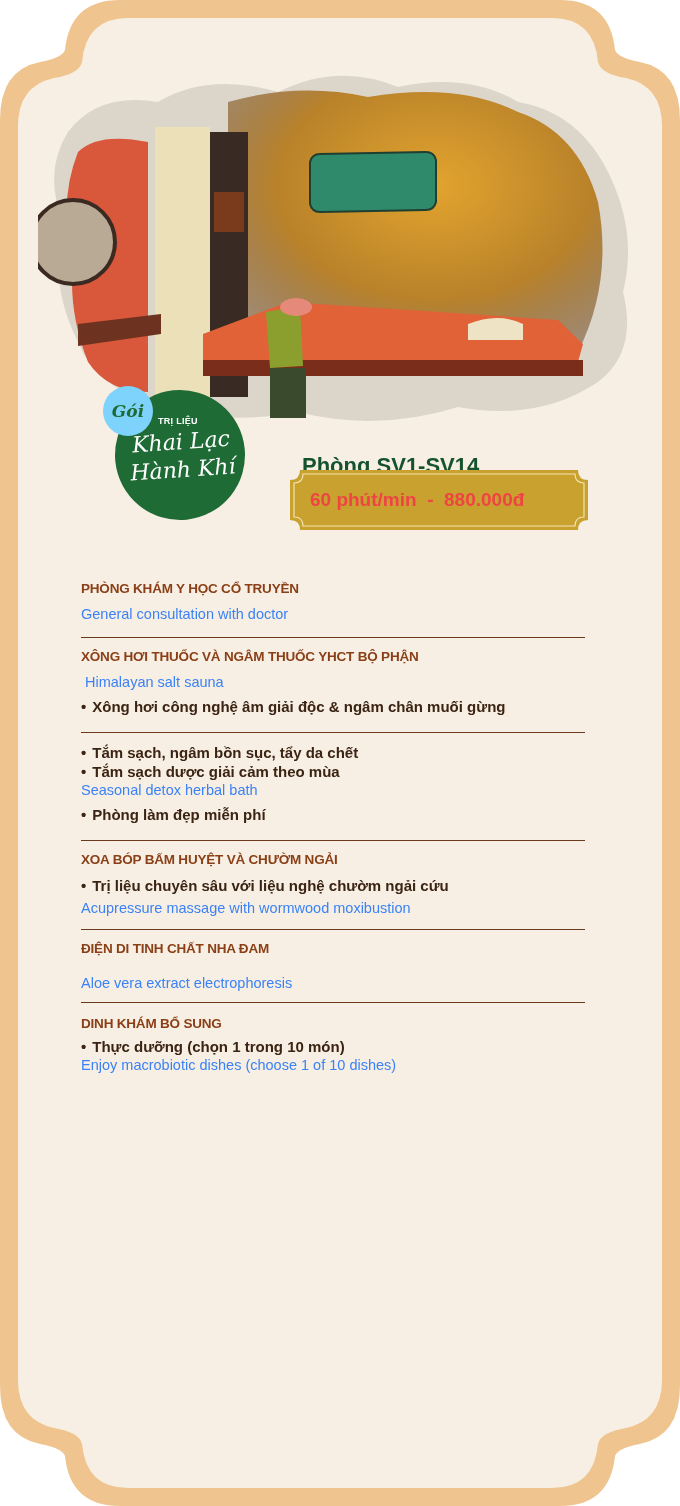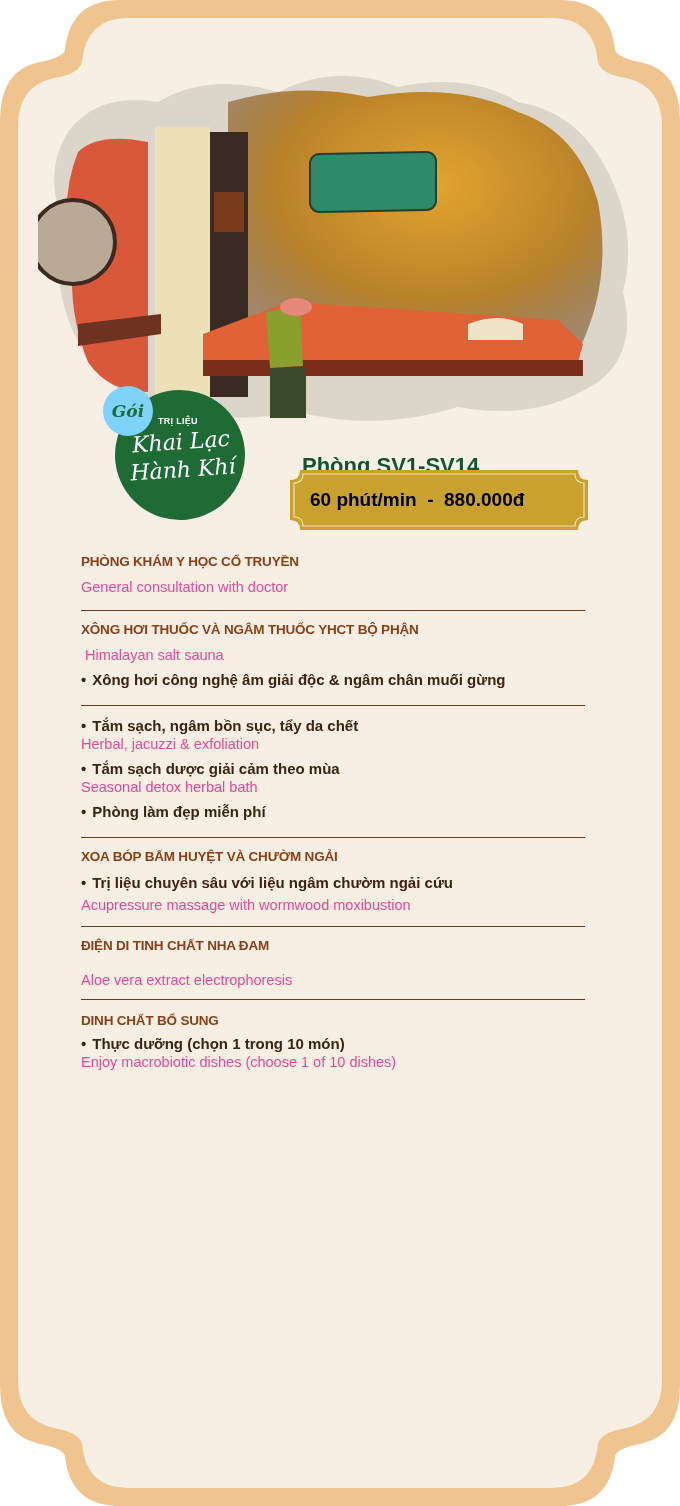--- a/index.html
+++ b/index.html
@@ -35,37 +35,37 @@
       position: absolute; left: 302px; top: 436px;
       font-family: "Liberation Sans", sans-serif; font-weight: bold; font-size: 22px; color: #14532d; margin-top: 17px;
     }
 
     .price-badge {
       position: absolute; left: 290px; top: 470px; width: 298px; height: 60px;
     }
     .price-badge svg { position: absolute; left: 0; top: 0; }
     .price-text {
       position: absolute; left: 20px; top: 0; height: 60px; line-height: 60px;
-      font-family: "Liberation Sans", sans-serif; font-weight: bold; font-size: 19px; color: #000000;
+      font-family: "Liberation Sans", sans-serif; font-weight: bold; font-size: 19px; color: #ef4444;
       white-space: pre;
     }
 
-    .content { position: absolute; left: 81px; top: 553px; width: 504px; }
+    .content { position: absolute; left: 81px; top: 580px; width: 504px; }
     .section { position: relative; }
     .section-title {
       font-family: "Liberation Sans", sans-serif; font-weight: bold; font-size: 13.5px;
       color: #8a3f17; letter-spacing: -0.2px; margin: 0 0 7px 0; line-height: 18px;
     }
     .item-vi {
       font-family: "Liberation Sans", sans-serif; font-weight: bold; font-size: 15px;
       color: #3b2414; line-height: 19px;
     }
     .item-vi .bullet { margin-right: 6px; }
     .item-en {
-      font-family: "Liberation Sans", sans-serif; font-size: 14.5px; color: #ec4899; line-height: 18px;
+      font-family: "Liberation Sans", sans-serif; font-size: 14.5px; color: #3b82f6; line-height: 18px;
       margin-bottom: 6px;
     }
     .divider { height: 0; border-top: 1.5px solid #6b3a1d; width: 504px; }
   </style>
 </head>
 <body>
 
 <div class="frame">
   <svg width="680" height="1506" viewBox="0 0 680 1506">
 
@@ -143,38 +143,37 @@
 
   <div class="section" style="margin-bottom:16px;">
     <div class="section-title">XÔNG HƠI THUỐC VÀ NGÂM THUỐC YHCT BỘ PHẬN</div>
     <div class="item-en" style="white-space:pre;"> Himalayan salt sauna</div>
     <div class="item-vi"><span class="bullet">•</span><span>Xông hơi công nghệ âm giải độc &amp; ngâm chân muối gừng</span></div>
   </div>
   <div class="divider" style="margin-bottom:10px;"></div>
 
   <div class="section" style="margin-bottom:16px;">
     <div class="item-vi"><span class="bullet">•</span><span>Tắm sạch, ngâm bồn sục, tẩy da chết</span></div>
-    <div class="item-en">Herbal, jacuzzi &amp; exfoliation</div>
     <div class="item-vi"><span class="bullet">•</span><span>Tắm sạch dược giải cảm theo mùa</span></div>
     <div class="item-en">Seasonal detox herbal bath</div>
     <div class="item-vi"><span class="bullet">•</span><span>Phòng làm đẹp miễn phí</span></div>
   </div>
   <div class="divider" style="margin-bottom:10px;"></div>
 
   <div class="section" style="margin-bottom:12px;">
     <div class="section-title">XOA BÓP BẤM HUYỆT VÀ CHƯỜM NGẢI</div>
-    <div class="item-vi"><span class="bullet">•</span><span>Trị liệu chuyên sâu với liệu ngâm chườm ngải cứu</span></div>
+    <div class="item-vi"><span class="bullet">•</span><span>Trị liệu chuyên sâu với liệu nghệ chườm ngải cứu</span></div>
     <div class="item-en" style="margin-top:4px;">Acupressure massage with wormwood moxibustion</div>
   </div>
   <div class="divider" style="margin-bottom:10px;"></div>
 
   <div class="section" style="margin-bottom:10px;">
     <div class="section-title" style="margin-bottom:16px;">ĐIỆN DI TINH CHẤT NHA ĐAM</div>
     <div class="item-en">Aloe vera extract electrophoresis</div>
   </div>
   <div class="divider" style="margin-bottom:12px;"></div>
 
   <div class="section">
-    <div class="section-title" style="margin-bottom:4px;">DINH CHẤT BỔ SUNG</div>
+    <div class="section-title" style="margin-bottom:4px;">DINH KHÁM BỔ SUNG</div>
     <div class="item-vi"><span class="bullet">•</span><span>Thực dưỡng (chọn 1 trong 10 món)</span></div>
     <div class="item-en">Enjoy macrobiotic dishes (choose 1 of 10 dishes)</div>
   </div>
 </div>
 
 </body></html>

